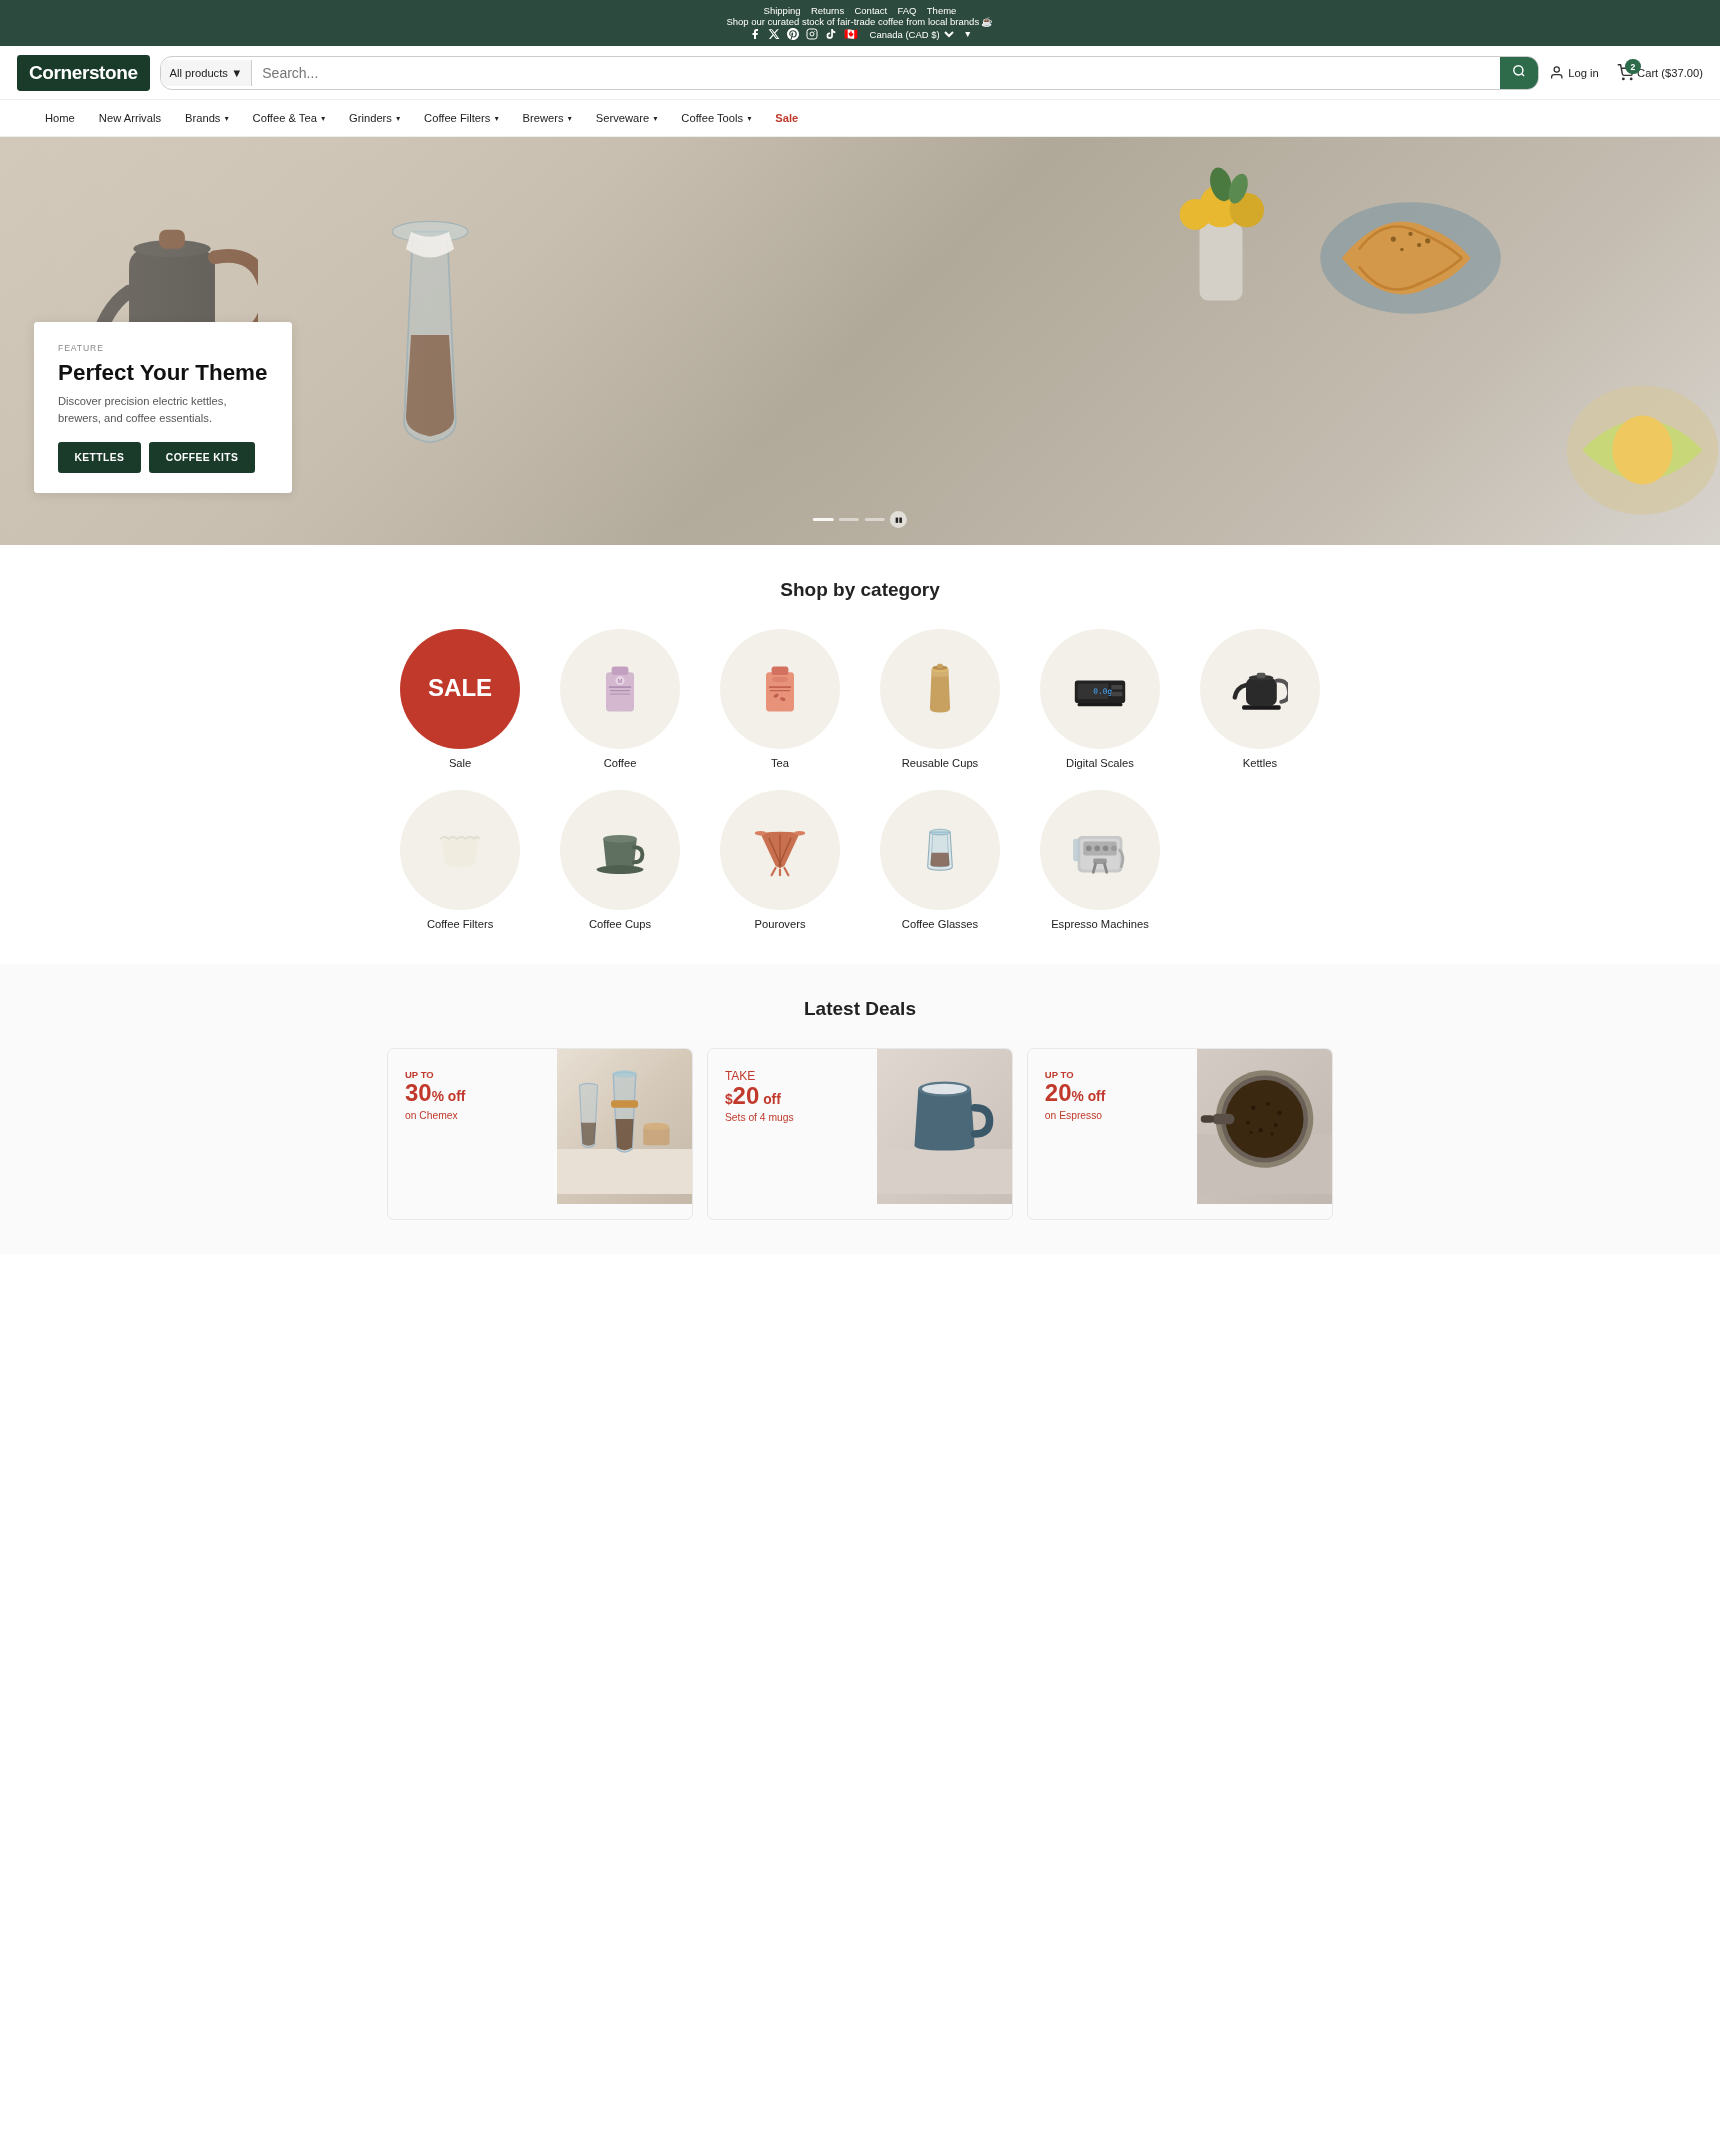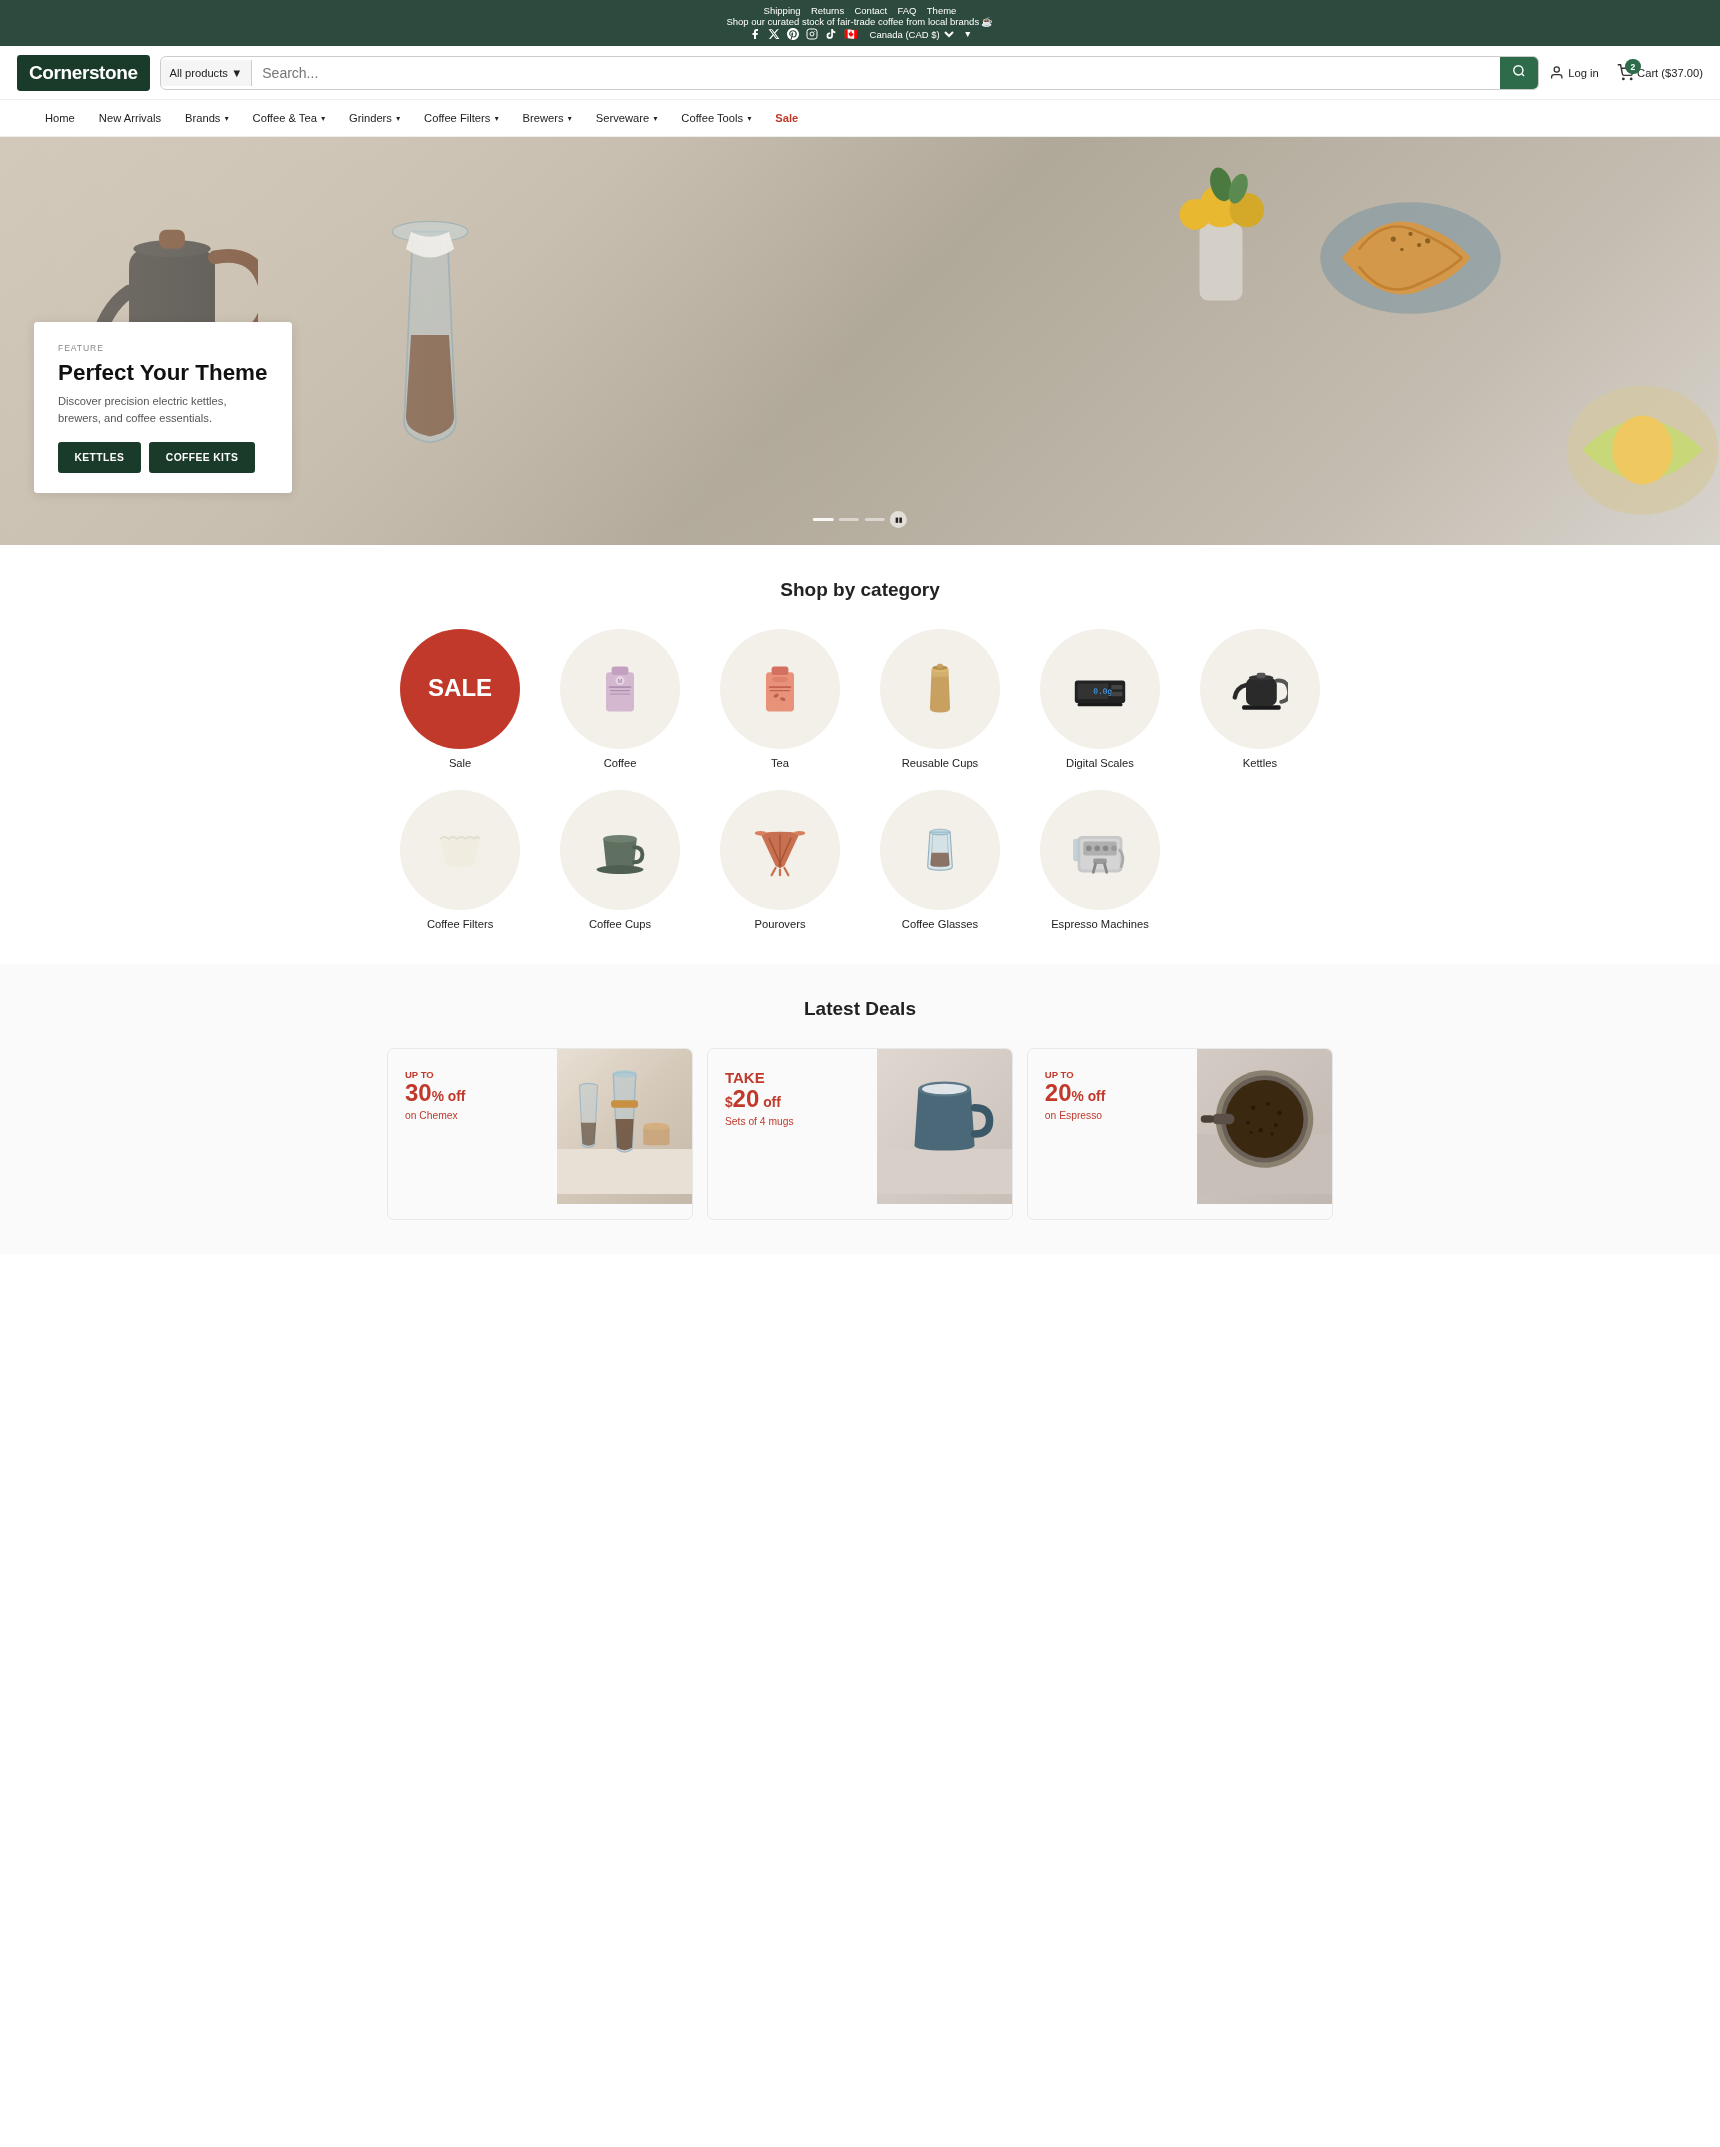--- a/index.html
+++ b/index.html
@@ -12,21 +12,21 @@
     .top-bar-center { text-align: center; flex: 1; }
     .top-bar-right { display: flex; align-items: center; gap: 6.9px; }
     .social-icons { display: flex; gap: 5.2px; align-items: center; }
     .social-icon { width: 13.8px; height: 13.8px; display: inline-flex; align-items: center; justify-content: center; font-size: 9.5px; color: #fff; }
     .flag { font-size: 11.2px; }
     .country-select { background: transparent; border: none; color: #fff; font-size: 9.5px; cursor: pointer; }
 
     
     .header { display: flex; align-items: center; padding: 8.6px 17px; border-bottom: 0.9px solid #eee; gap: 10.3px; }
     .logo { font-size: 19px; font-weight: 700; color: #fff; background: #1a3a2a; padding: 6.9px 12px; border-radius: 3.4px; white-space: nowrap; letter-spacing: -0.4px; }
-    .search-wrapper { display: flex; align-items: center; flex: 1; border: 0.9px solid #ccc; border-radius: 6px; overflow: hidden; }
+    .search-wrapper { display: flex; align-items: center; flex: 1; border: 0.9px solid #ccc; border-radius: 12px; overflow: hidden; }
     .search-dropdown { display: flex; align-items: center; padding: 6.9px 8.6px; border-right: 0.9px solid #ccc; background: #f5f5f5; cursor: pointer; font-size: 11.2px; white-space: nowrap; gap: 3.4px; }
     .search-input { flex: 1; border: none; outline: none; padding: 6.9px 10.3px; font-size: 14px; }
     .search-btn { background: #2d6b4a; border: none; padding: 7.7px 12px; cursor: pointer; color: #fff; font-size: 13.8px; }
     .header-actions { display: flex; align-items: center; gap: 18px; }
     .header-action { display: flex; align-items: center; gap: 3.4px; cursor: pointer; font-size: 11.2px; color: #222; text-decoration: none; white-space: nowrap; }
     .cart-badge { background: #2d6b4a; color: #fff; border-radius: 50%; width: 15.5px; height: 15.5px; display: inline-flex; align-items: center; justify-content: center; font-size: 8.6px; font-weight: 700; }
 
     
     .nav { display: flex; align-items: center; padding: 0 33px; border-bottom: 0.9px solid #eee; background: #fff; }
     .nav-item { padding: 12px 12px; font-size: 11.2px; color: #222; cursor: pointer; text-decoration: none; white-space: nowrap; display: flex; align-items: center; gap: 2.6px; }
@@ -509,21 +509,21 @@
             <path d="M32 85 L34 113 Q42 118 50 113 L52 85 Z" fill="rgba(60,30,5,0.5)"></path>
           </svg>
         </div>
       </div>
     </div>
 
     <div class="deal-card">
       <div class="deal-card-inner">
         <div class="deal-text">
           <div class="deal-discount">
-            <div style="font-size:15px;font-weight:700;">TAKE</div>
+            <div style="font-size:12px;font-weight:400;">TAKE</div>
             <div><span class="off">$</span><span class="big">20</span><span class="off"> </span><span class="off">off</span></div>
           </div>
           <div class="deal-subtitle">Sets of 4 mugs</div>
         </div>
         <div class="deal-image-area scene-cup">
 
           <svg width="155" height="155" viewBox="0 0 180 180">
             <rect x="0" y="120" width="180" height="60" fill="#d8d0c8"></rect>
 
             <path d="M55 40 L50 115 Q50 122 90 122 Q130 122 130 115 L125 40 Z" fill="#4a6878"></path>

